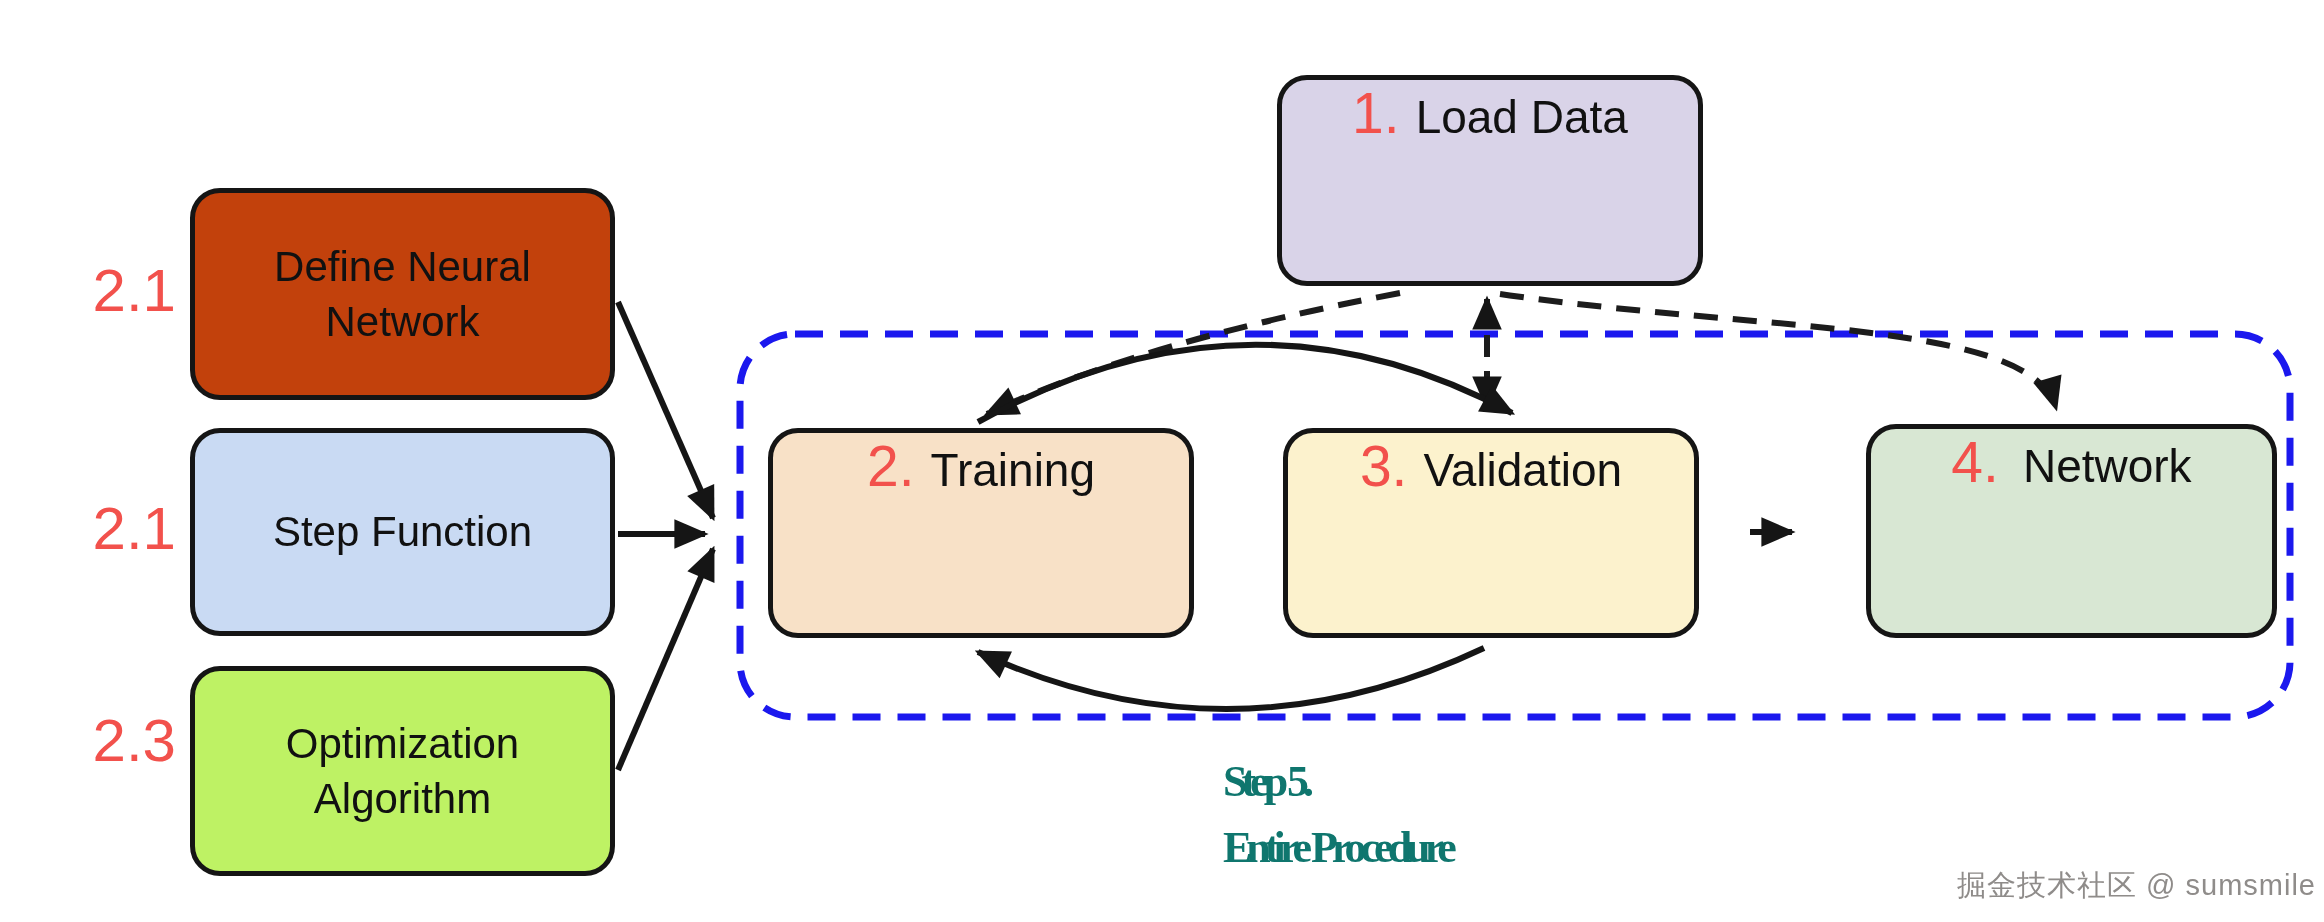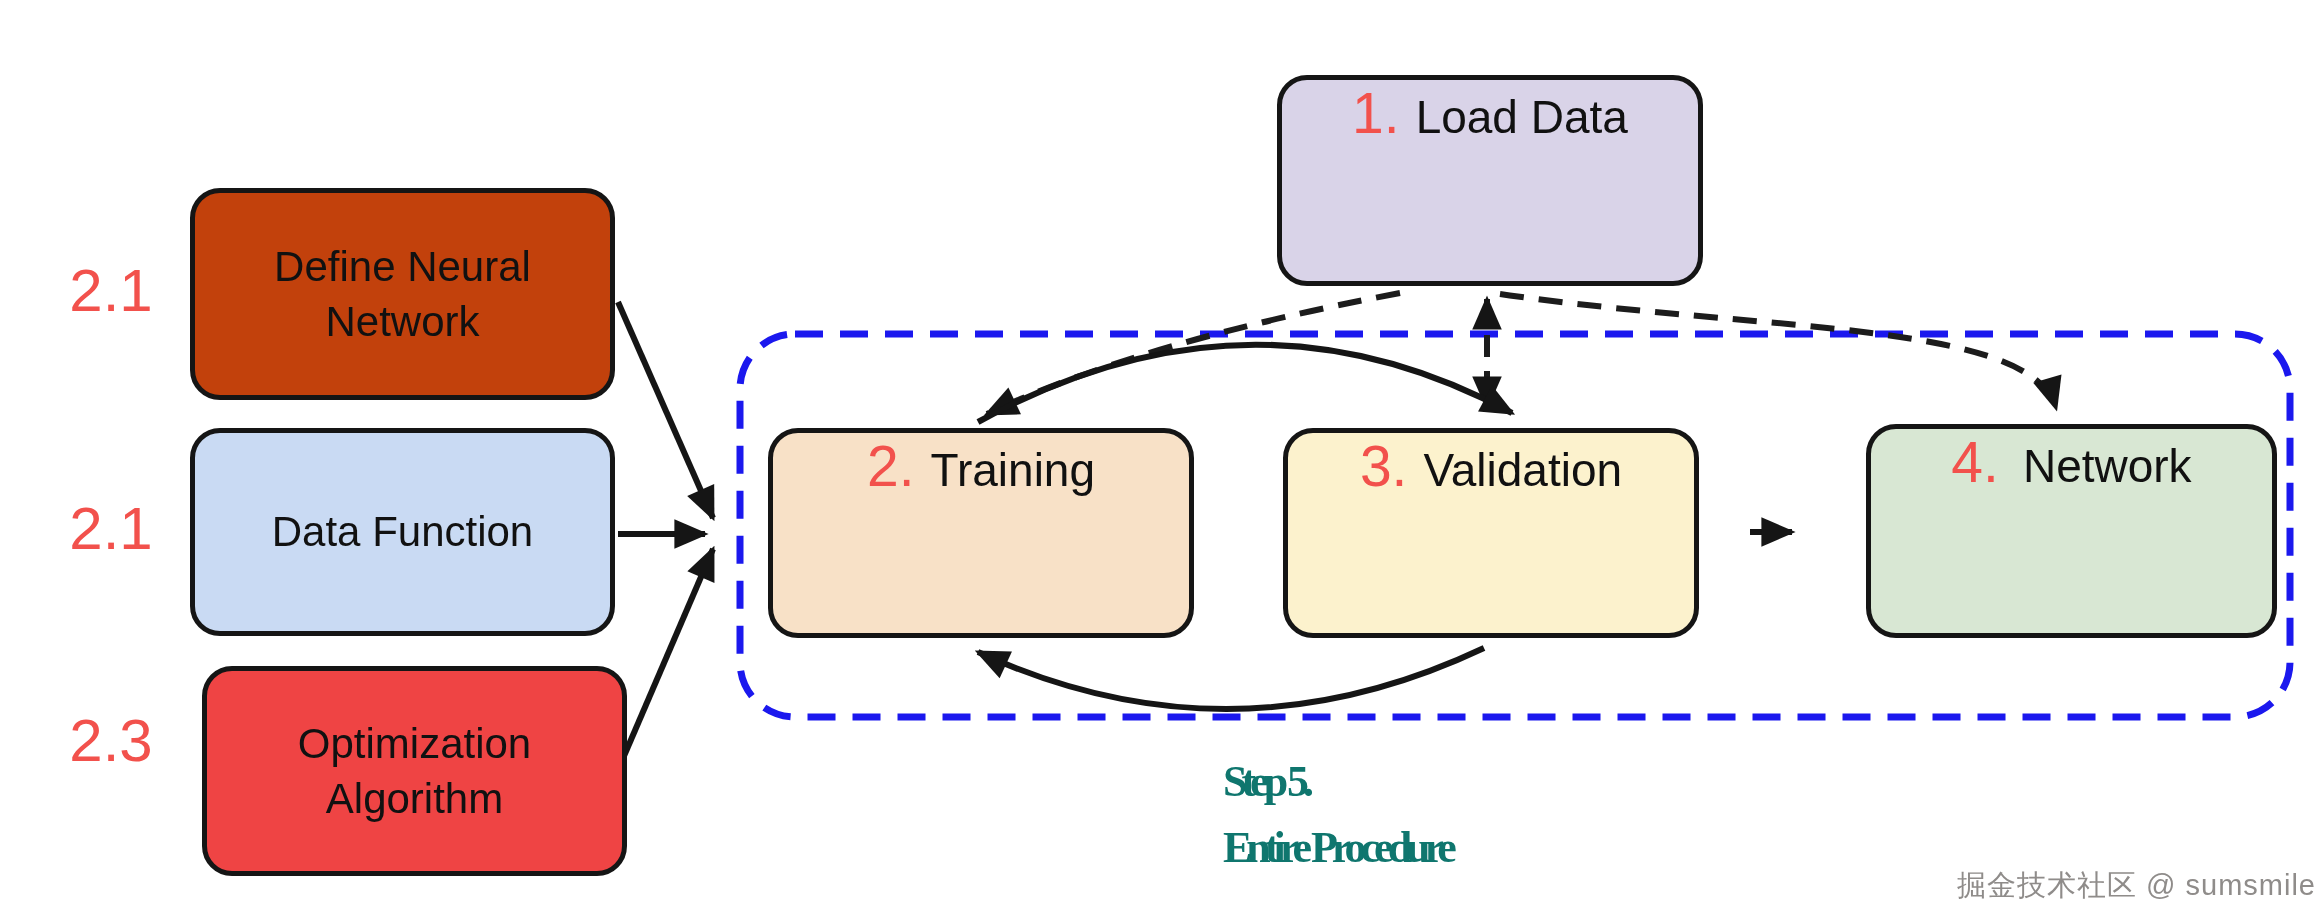--- a/index.html
+++ b/index.html
@@ -12,21 +12,21 @@
     position:absolute;box-sizing:border-box;
     border:5px solid #151515;border-radius:30px;
     display:flex;align-items:center;justify-content:center;
     text-align:center;color:#111111;
   }
   .left-box{left:190px;width:425px;background:#c9daf3;font-size:42px;line-height:1.32;padding:0 26px;}
   .step-box{display:flex;flex-direction:row;align-items:baseline;justify-content:center;gap:16px;}
   .step-num{color:#f2514c;font-size:57px;font-weight:400;}
   .step-label{font-size:46px;text-align:right;}
   .side-label{
-    position:absolute;left:46px;width:130px;text-align:center;
+    position:absolute;left:46px;width:130px;text-align:right;
     color:#f2514c;font-size:60px;font-weight:400;
   }
   .caption-line{
     position:absolute;left:1223px;
     font-family:Liberation Serif, serif;
     font-weight:bold;font-size:44px;letter-spacing:-6px;color:#0f766e;
     white-space:nowrap;
   }
   #watermark{
     position:absolute;right:8px;top:866px;
@@ -62,23 +62,23 @@
   </svg>
 
   <div class="side-label" style="top:256px;">2.1</div>
   <div class="side-label" style="top:494px;">2.1</div>
   <div class="side-label" style="top:706px;">2.3</div>
 
   <div class="box left-box" style="top:188px;height:212px;background:#c2410c;">
     <span>Define Neural Network</span>
   </div>
   <div class="box left-box" style="top:428px;height:208px;background:#c9daf3;">
-    <span>Data Function</span>
+    <span>Step Function</span>
   </div>
-  <div class="box left-box" style="top:666px;height:210px;background:#ef4444;margin-left:12px;">
+  <div class="box left-box" style="top:666px;height:210px;background:#bef264;">
     <span>Optimization Algorithm</span>
   </div>
 
   <div class="box step-box" style="left:1277px;top:75px;width:426px;height:211px;background:#d9d3e8;">
     <span class="step-num">1.</span>
     <span class="step-label">Load Data</span>
   </div>
 
   <div class="box step-box" style="left:768px;top:428px;width:426px;height:210px;background:#f8e1c7;">
     <span class="step-num">2.</span>

